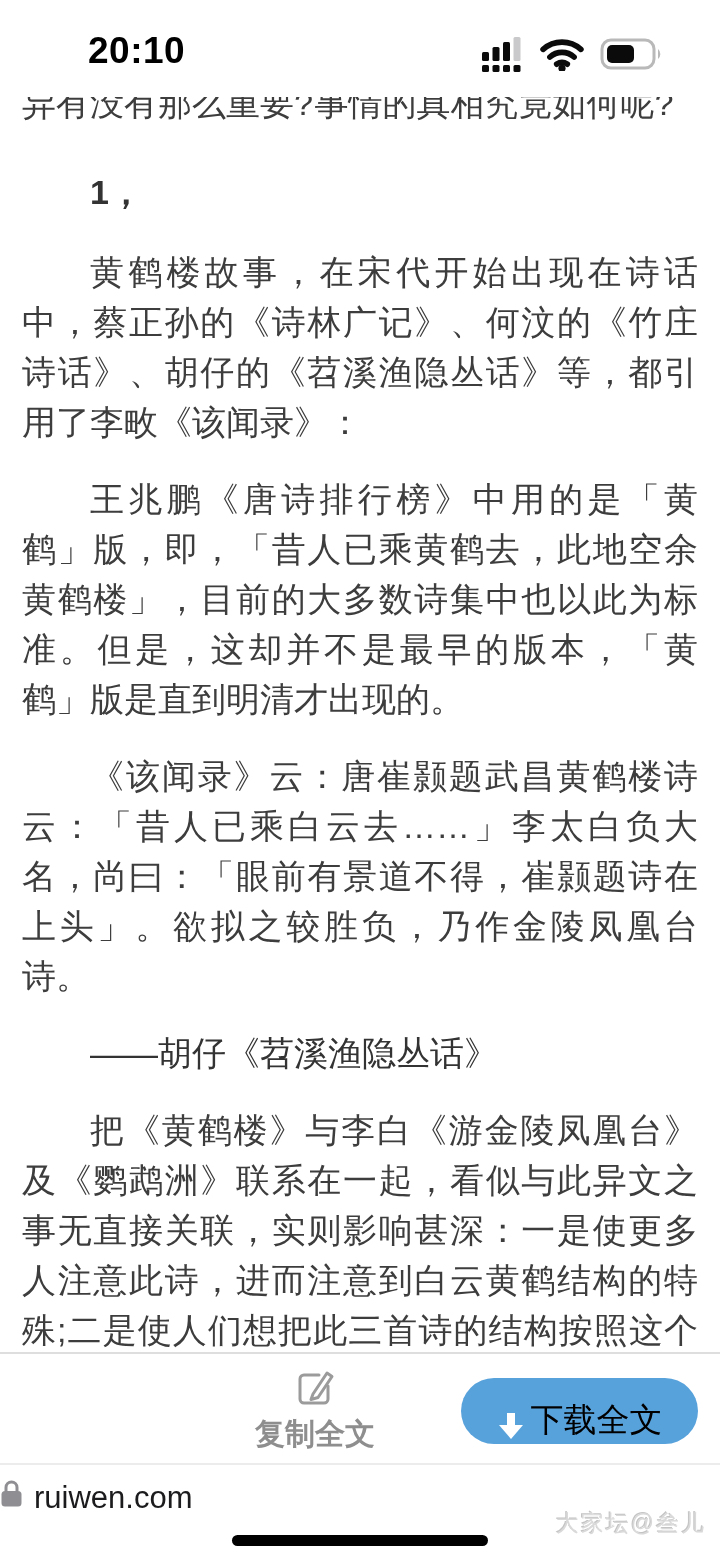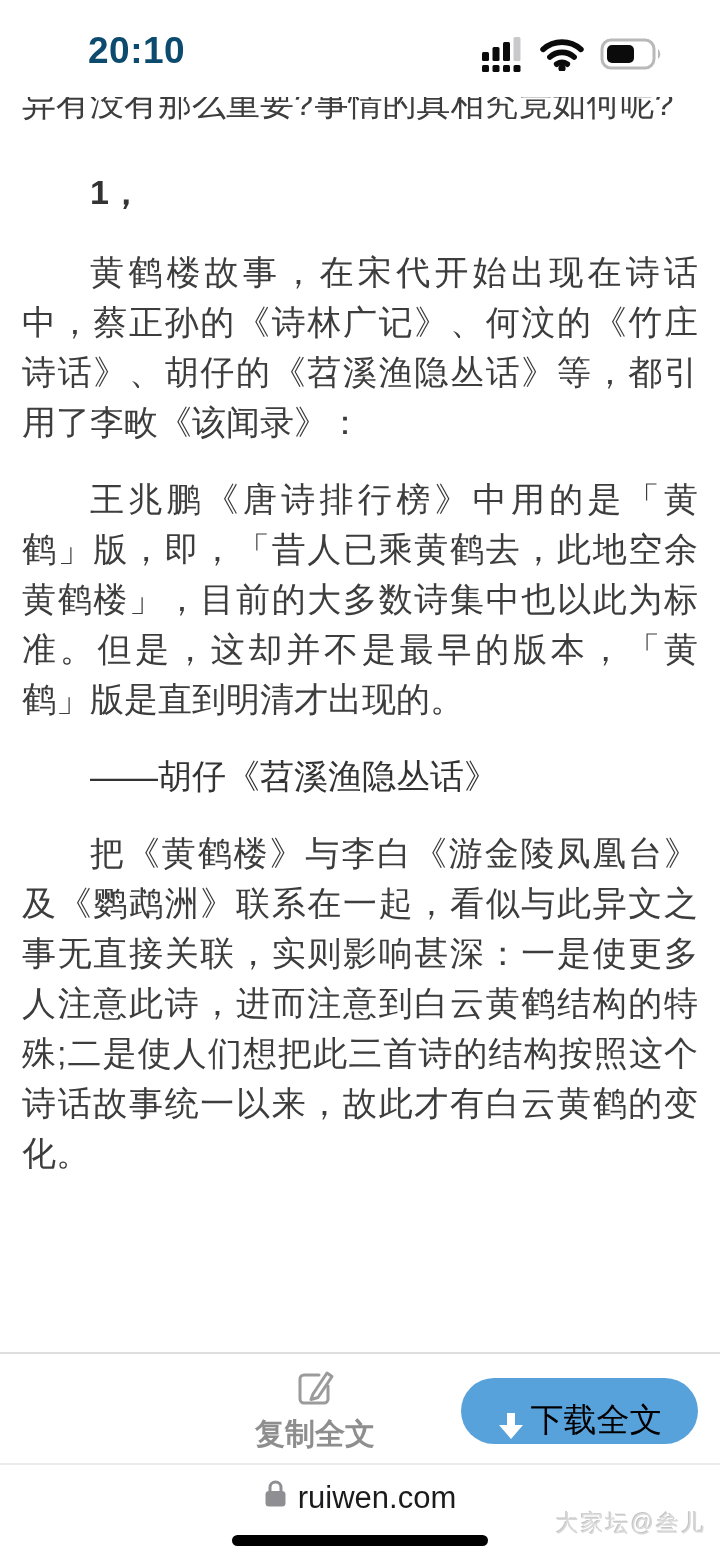--- a/index.html
+++ b/index.html
@@ -3,21 +3,21 @@
 <meta charset="utf-8">
 <style>
   html,body{margin:0;padding:0;background:#888;}
   .screen{
     position:relative;width:720px;height:1561px;background:#ffffff;
     overflow:hidden;margin:0 auto;
     font-family:"Liberation Sans","DejaVu Sans",sans-serif;
   }
   
   .status-bar{position:absolute;top:0;left:0;width:720px;height:97px;background:#ffffff;z-index:20;}
-  .status-time{position:absolute;left:88px;top:30px;font-size:37px;font-weight:700;color:#0c4a6e;letter-spacing:.5px;}
+  .status-time{position:absolute;left:88px;top:30px;font-size:37px;font-weight:700;color:#000000;letter-spacing:.5px;}
   .status-icons{position:absolute;right:56px;top:36px;display:flex;align-items:center;gap:15px;}
   .status-icons svg{display:block;}
   
   .content{
     position:absolute;top:97px;left:0;width:720px;height:1255px;
     padding:0 22px;box-sizing:border-box;overflow:hidden;z-index:1;
     font-size:34px;line-height:50px;color:#3d3d3d;
     text-align:justify;text-justify:inter-ideograph;
   }
   .content p{margin:0 0 27px 0;text-indent:2em;}
@@ -37,21 +37,21 @@
     position:absolute;left:461px;top:24px;width:237px;height:66px;border-radius:33px;
     border:none;color:#000000;font-size:33px;
     display:flex;align-items:flex-end;justify-content:center;gap:6px;
     font-family:inherit;cursor:pointer;
   }
   .download-button svg{display:block;}
   
   .browser-bar{position:absolute;left:0;top:1465px;width:720px;height:96px;background:#ffffff;z-index:20;}
   .url-row{
     position:absolute;left:0;width:720px;top:14px;
-    display:flex;align-items:center;justify-content:center;gap:11px;
+    display:flex;align-items:center;gap:11px;
     font-size:31px;color:#1b1b1d;cursor:pointer;
   }
   .home-indicator{position:absolute;left:232px;top:70px;width:256px;height:11px;border-radius:6px;background:#000;cursor:grab;}
   .watermark{
     position:absolute;right:14px;top:1508px;z-index:30;
     font-size:23px;letter-spacing:2px;color:#d9d9d9;
     text-shadow:1px 1px 0 #ffffff,-1px -1px 0 #c4c4c4;
   }
 </style>
 </head>
@@ -90,20 +90,21 @@
         </svg>
       </span>
     </div>
   </div>
 
   <div class="content">
     <p class="clipped">异有没有那么重要?事情的真相究竟如何呢?</p>
     <p class="sec-heading">1，</p>
     <p>黄鹤楼故事，在宋代开始出现在诗话中，蔡正孙的《诗林广记》、何汶的《竹庄诗话》、胡仔的《苕溪渔隐丛话》等，都引用了李畋《该闻录》：</p>
     <p>王兆鹏《唐诗排行榜》中用的是「黄鹤」版，即，「昔人已乘黄鹤去，此地空余黄鹤楼」，目前的大多数诗集中也以此为标准。但是，这却并不是最早的版本，「黄鹤」版是直到明清才出现的。</p>
+    <p>《该闻录》云：唐崔颢题武昌黄鹤楼诗云：「昔人已乘白云去……」李太白负大名，尚曰：「眼前有景道不得，崔颢题诗在上头」。欲拟之较胜负，乃作金陵凤凰台诗。</p>
     <p class="attribution">——胡仔《苕溪渔隐丛话》</p>
     <p>把《黄鹤楼》与李白《游金陵凤凰台》及《鹦鹉洲》联系在一起，看似与此异文之事无直接关联，实则影响甚深：一是使更多人注意此诗，进而注意到白云黄鹤结构的特殊;二是使人们想把此三首诗的结构按照这个诗话故事统一以来，故此才有白云黄鹤的变化。</p>
   </div>
 
   <div class="toolbar">
     <div class="tab tab-copy" style="color: rgb(142, 142, 142);">
       <span>
         <svg width="44" height="44" viewBox="0 0 44 44">
           <path d="M26 9 H11 a4 4 0 0 0 -4 4 v20 a4 4 0 0 0 4 4 h20 a4 4 0 0 0 4 -4 V20" fill="none" stroke="#9b9b9b" stroke-width="3" stroke-linecap="round"></path>
           <path d="M20 28 L34 7 l5 3.5 L25 31.5 l-7 2 z" fill="none" stroke="#9b9b9b" stroke-width="3" stroke-linejoin="round"></path>

